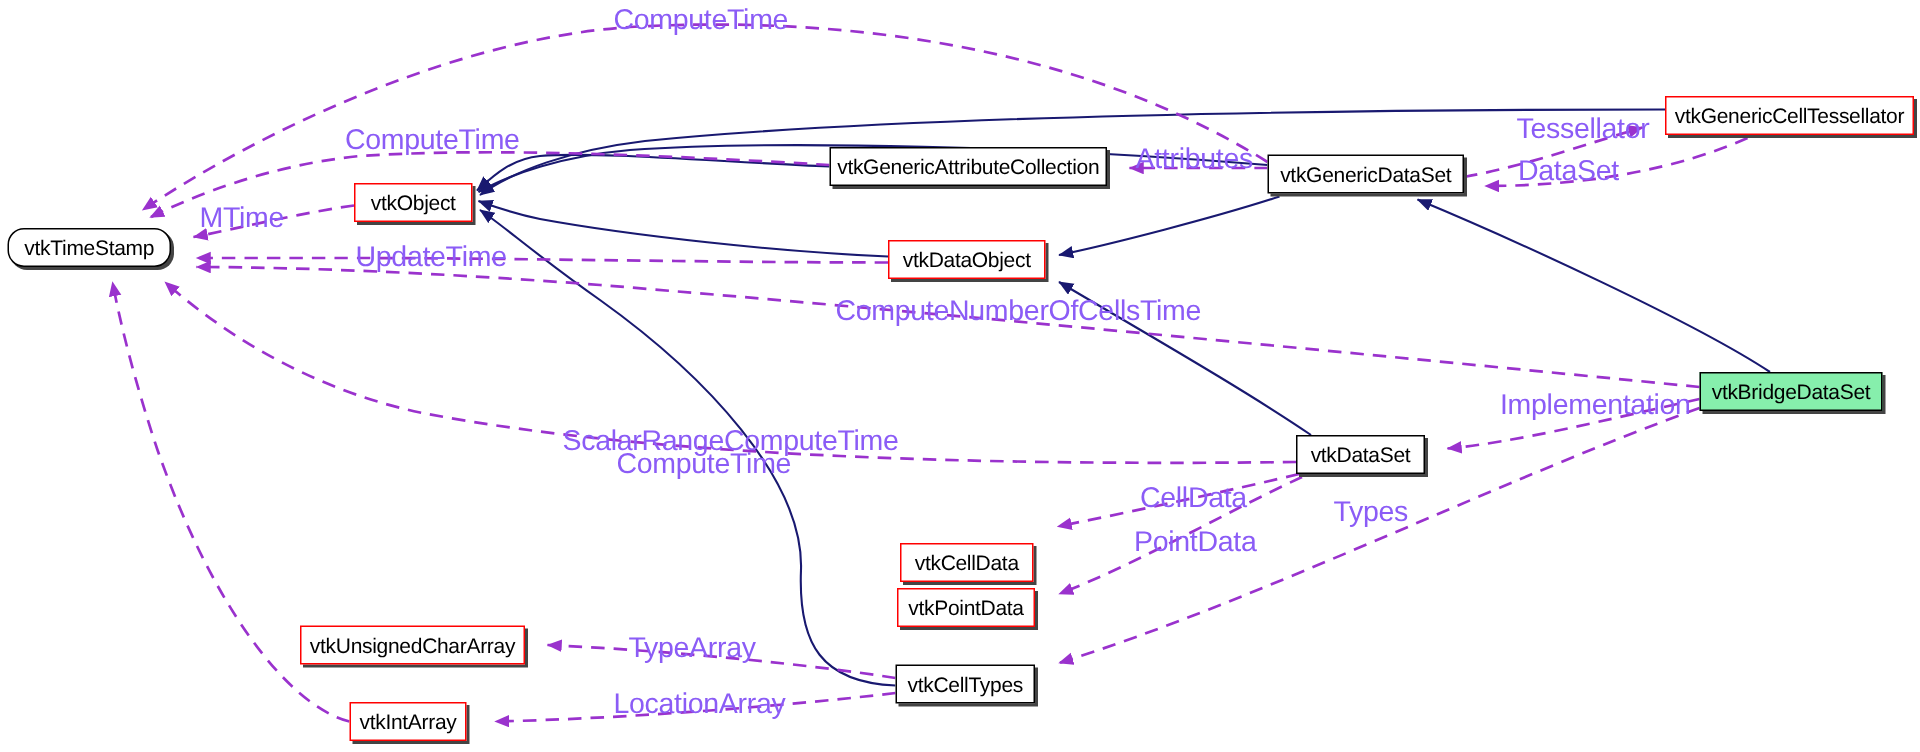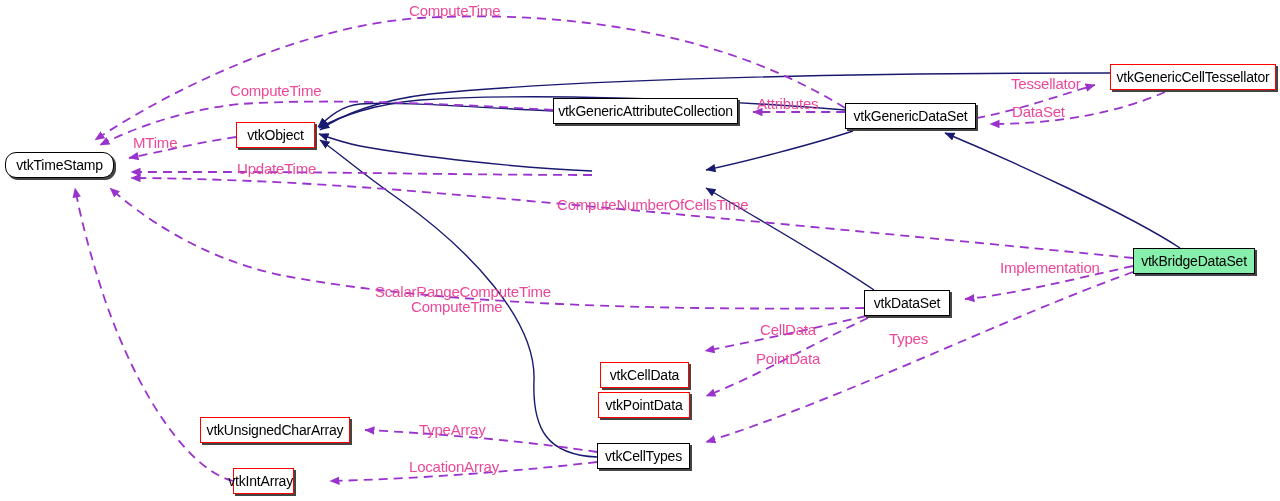--- a/index.html
+++ b/index.html
@@ -40,22 +40,22 @@
   }
   .node.plain {
     border: 1px solid #000000;
   }
   .node.current {
     border: 1px solid #000000;
     background: #86efac;
   }
   .edge-label {
     position: absolute;
-    font-size: 15px;
-    color: #ec4899;
+    font-size: 19px;
+    color: #8b5cf6;
     white-space: nowrap;
     letter-spacing: -0.2px;
     background: transparent;
     line-height: 1.12;
   }
 </style>
 </head>
 <body>
 
 <div id="diagram">
@@ -138,20 +138,23 @@
   </div>
 
   <div class="node plain" style="left:845px; top:103px; width:131px; height:26px;">
     <span>vtkGenericDataSet</span>
   </div>
 
   <div class="node" style="left:1110px; top:64px; width:166px; height:26px;">
     <span>vtkGenericCellTessellator</span>
   </div>
 
+  <div class="node" style="left:592px; top:160px; width:105px; height:26px;">
+    <span>vtkDataObject</span>
+  </div>
 
   <div class="node current" style="left:1133px; top:248px; width:122px; height:26px;">
     <span>vtkBridgeDataSet</span>
   </div>
 
   <div class="node plain" style="left:864px; top:290px; width:86px; height:26px;">
     <span>vtkDataSet</span>
   </div>
 
   <div class="node" style="left:600px; top:341px; width:89px; height:26px;margin-top:21px;">
@@ -163,21 +166,21 @@
   </div>
 
   <div class="node plain" style="left:597px; top:443px; width:93px; height:26px;">
     <span>vtkCellTypes</span>
   </div>
 
   <div class="node" style="left:200px; top:417px; width:150px; height:26px;">
     <span>vtkUnsignedCharArray</span>
   </div>
 
-  <div class="node" style="left:233px; top:468px; width:61px; height:26px;justify-content:flex-end;">
+  <div class="node" style="left:233px; top:468px; width:78px; height:26px;">
     <span>vtkIntArray</span>
   </div>
 
   <div class="edge-label" style="left:409px; top:3px;">ComputeTime</div>
   <div class="edge-label" style="left:230px; top:83px;">ComputeTime</div>
   <div class="edge-label" style="left:133px; top:135px;">MTime</div>
   <div class="edge-label" style="left:237px; top:161px;">UpdateTime</div>
   <div class="edge-label" style="left:757px; top:96px;">Attributes</div>
   <div class="edge-label" style="left:1011px; top:76px;">Tessellator</div>
   <div class="edge-label" style="left:1012px; top:104px;">DataSet</div>

